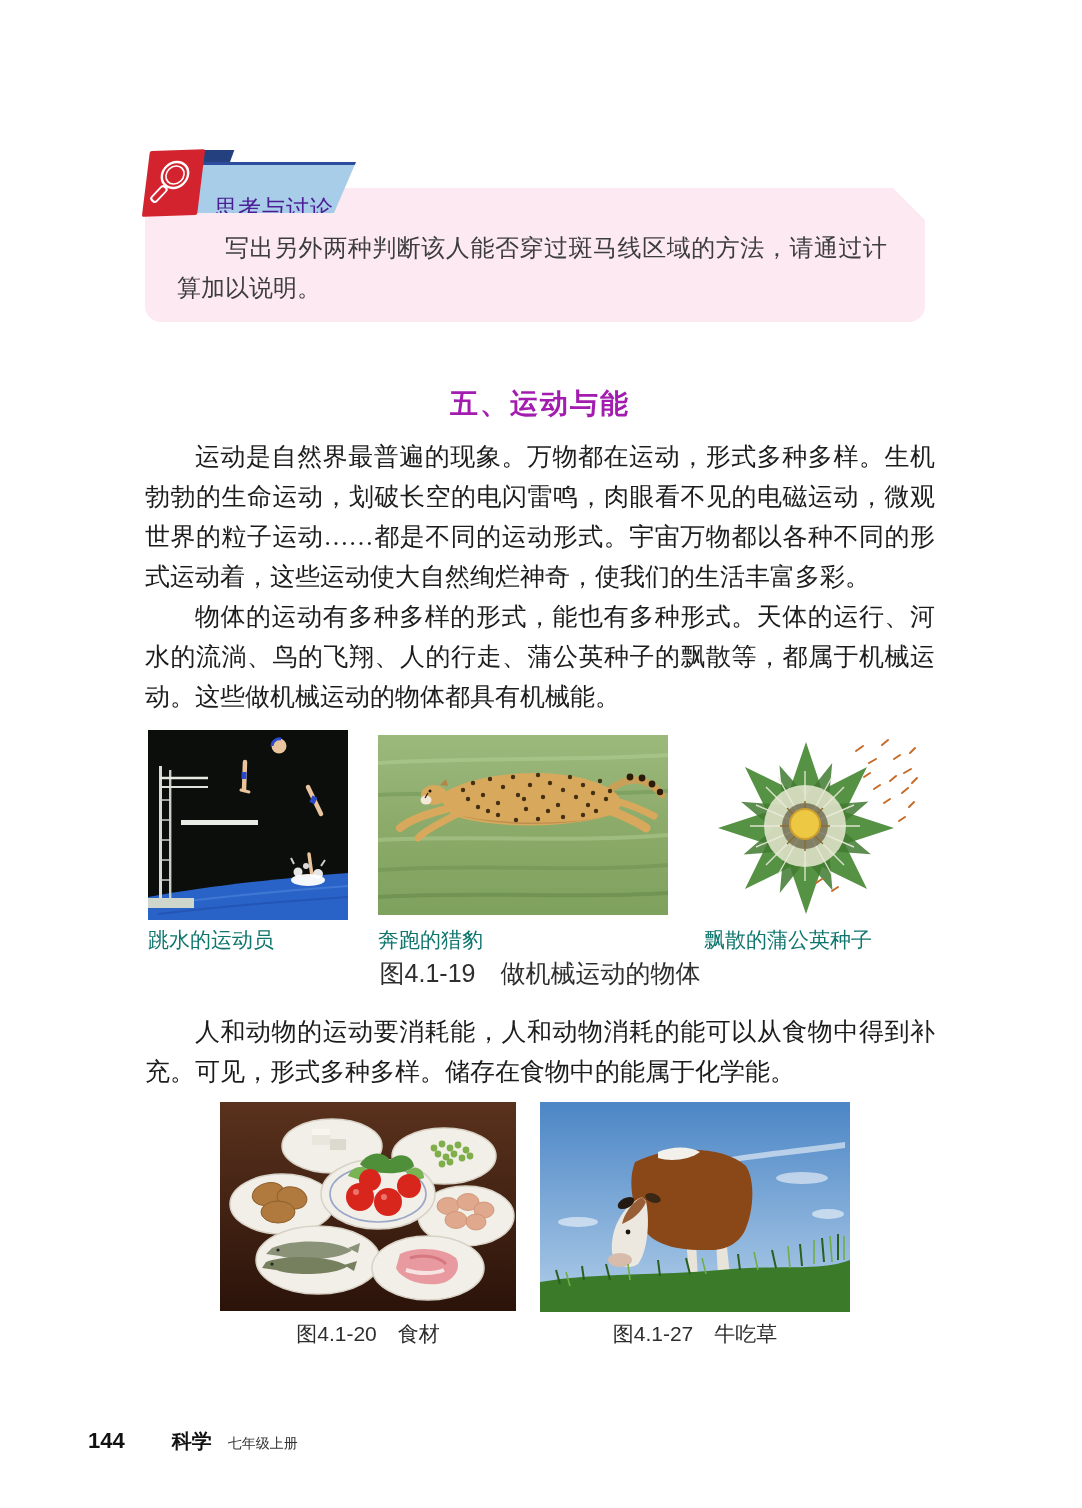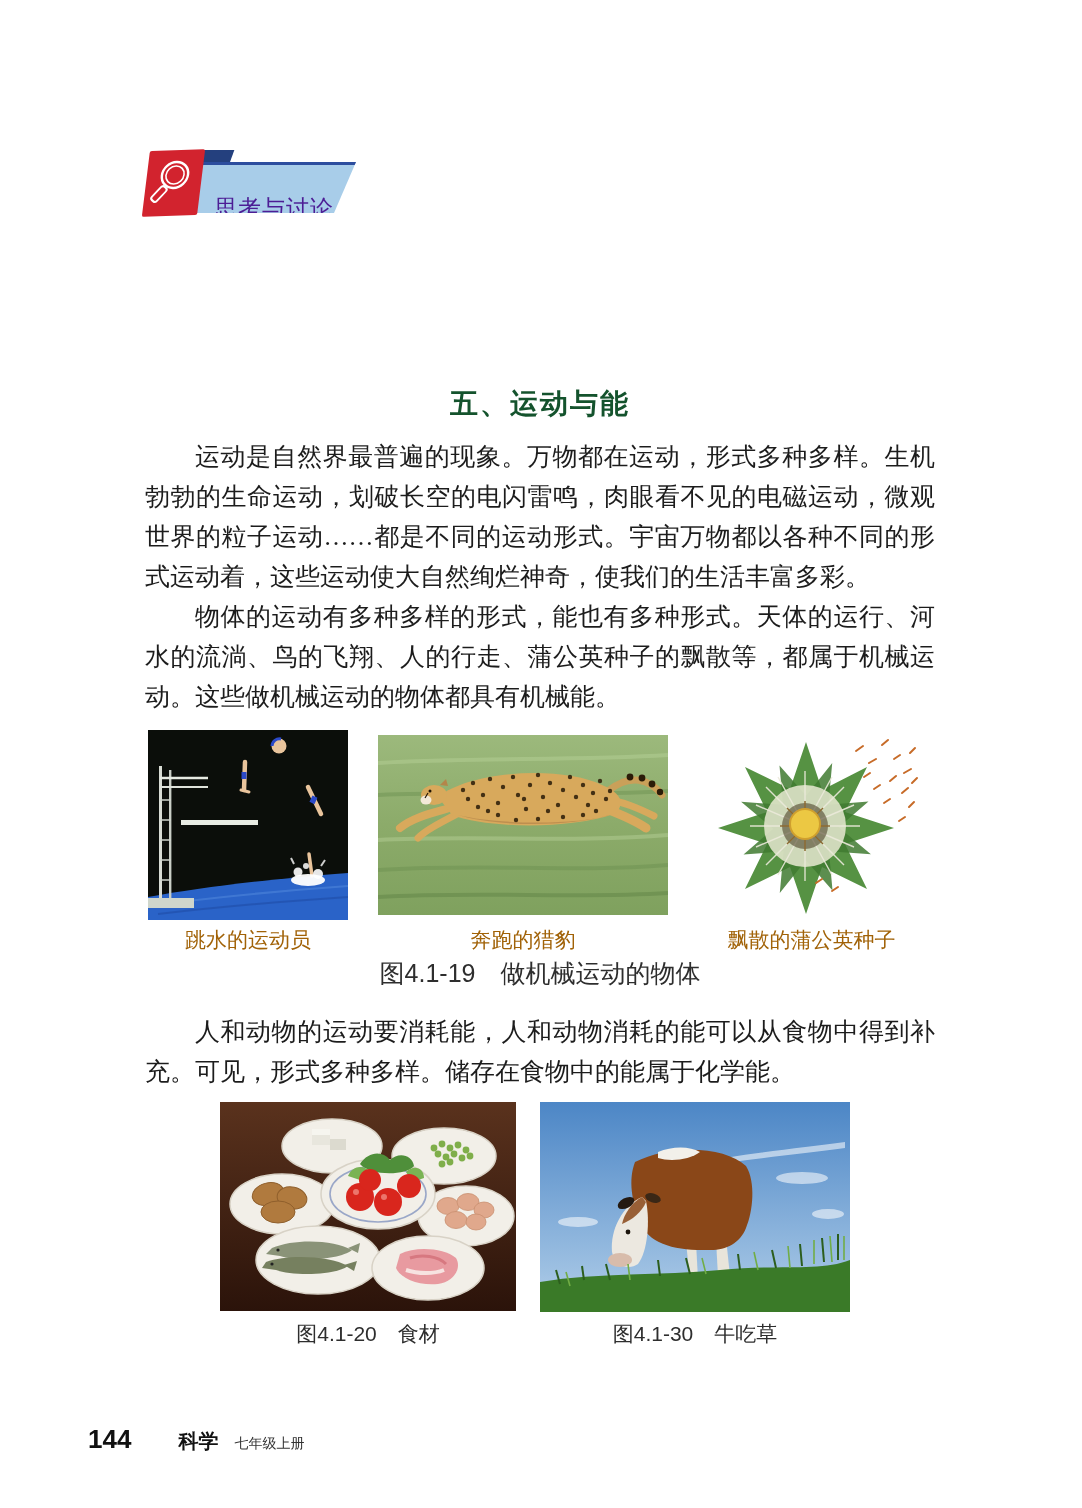--- a/index.html
+++ b/index.html
@@ -44,42 +44,42 @@
     position:absolute;left:146px;top:150px;width:55px;height:66px;
     background:#d2232e;transform:skewX(-9deg) rotate(-2deg);
     z-index:3;border-radius:2px;
   }
   .red-badge svg{position:absolute;left:0;top:0;}
   
   .section-heading{
     position:absolute;left:145px;top:385px;width:790px;
     text-align:center;
     font-family:"Liberation Sans","DejaVu Sans",sans-serif;
-    font-size:28px;font-weight:bold;color:#14532d;letter-spacing:2px;
+    font-size:28px;font-weight:bold;color:#a21caf;letter-spacing:2px;
   }
   .para{
     position:absolute;left:145px;width:790px;
     font-size:25px;line-height:40px;text-align:justify;text-indent:2em;
     color:#1c1c1c;margin:0;
   }
   .para1{top:437px;}
   .para2{top:597px;}
   .para3{top:1012px;}
   
   .photo{position:absolute;overflow:hidden;}
   .photo svg{display:block;}
   .ph-dive{left:148px;top:730px;width:200px;height:190px;}
   .ph-cheetah{left:378px;top:735px;width:290px;height:180px;}
   .ph-dandelion{left:704px;top:733px;width:215px;height:184px;}
   .ph-food{left:220px;top:1102px;width:296px;height:209px;}
   .ph-cow{left:540px;top:1102px;width:310px;height:210px;}
   .sub-caption{
     position:absolute;top:926px;height:26px;
     font-family:"Liberation Serif","DejaVu Serif",serif;
-    font-size:21px;color:#a16207;text-align:center;
+    font-size:21px;color:#0f766e;text-align:left;
   }
   .sc1{left:148px;width:200px;}
   .sc2{left:378px;width:290px;}
   .sc3{left:704px;width:215px;}
   .fig-caption{
     position:absolute;left:145px;top:957px;width:790px;text-align:center;
     font-family:"Liberation Sans","DejaVu Sans",sans-serif;
     font-size:25px;color:#2e2e2e;
   }
   .fig-caption-b{
@@ -88,29 +88,32 @@
     font-size:21px;color:#2e2e2e;
   }
   .fc20{left:220px;width:296px;}
   .fc21{left:540px;width:310px;}
   
   .footer{
     position:absolute;left:88px;top:1403px;height:32px;
     font-family:"Liberation Sans","DejaVu Sans",sans-serif;
     display:flex;align-items:baseline;
   }
-  .footer .pageno{font-size:26px;font-weight:bold;color:#111;}
+  .footer .pageno{font-size:22px;font-weight:bold;color:#111;}
   .footer .subject{font-size:20px;font-weight:bold;color:#111;margin-left:47px;}
   .footer .volume{font-size:14px;color:#333;margin-left:16px;margin-top:32px;}
 </style>
 </head>
 <body>
 
 <div class="page">
 
+  <div class="pink-box">
+    <div class="body-text">写出另外两种判断该人能否穿过斑马线区域的方法，请通过计算加以说明。</div>
+  </div>
   <div class="navy-corner"></div>
   <div class="label-blue">
     <span class="label-text">思考与讨论</span>
   </div>
   <div class="red-badge">
     <svg width="55" height="66" viewBox="0 0 55 66">
       <circle cx="28" cy="25" r="13" fill="none" stroke="#ffffff" stroke-width="2.4"></circle>
       <circle cx="28" cy="25" r="9" fill="none" stroke="#ffffff" stroke-width="1.6"></circle>
       <g transform="rotate(40 14 44)">
         <rect x="10.5" y="35" width="7" height="17" rx="2.5" fill="none" stroke="#ffffff" stroke-width="2"></rect>
@@ -446,21 +449,21 @@
           <line x1="218" y1="168" x2="214" y2="150"></line>
         <line x1="250" y1="166" x2="248" y2="144"></line>
           <line x1="274" y1="162" x2="274" y2="138"></line>
         <line x1="292" y1="160" x2="290" y2="134"></line>
           <line x1="304" y1="158" x2="304" y2="134"></line>
       </g>
     </svg>
   </div>
 
   <div class="fig-caption-b fc20">图4.1-20　食材</div>
-  <div class="fig-caption-b fc21">图4.1-30　牛吃草</div>
+  <div class="fig-caption-b fc21">图4.1-27　牛吃草</div>
 
   <div class="footer">
     <span class="pageno">144</span>
     <span class="subject">科学</span>
     <span class="volume">七年级上册</span>
   </div>
 
 </div>
 
 </body></html>

